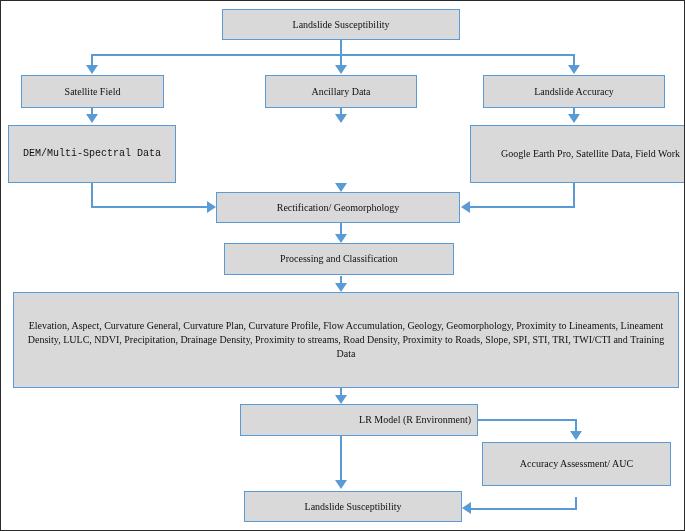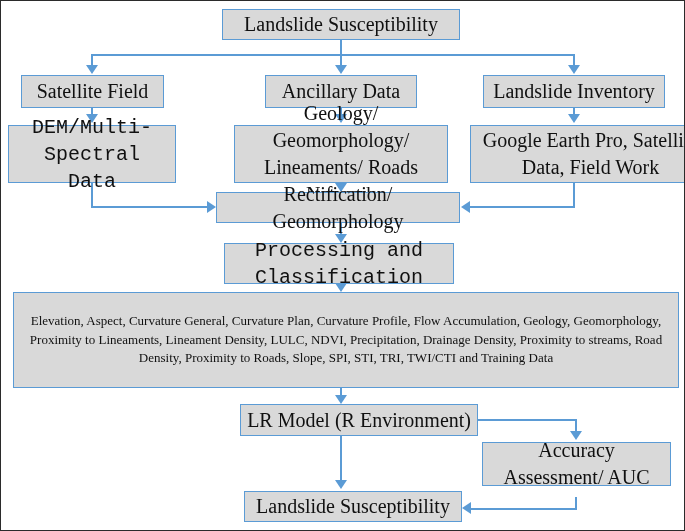--- a/index.html
+++ b/index.html
@@ -20,27 +20,27 @@
   .node {
     position: absolute;
     box-sizing: border-box;
     background: #d9d9d9;
     border: 1.6px solid #5b9bd5;
     display: flex;
     align-items: center;
     justify-content: center;
     text-align: center;
     color: #101010;
-    font-size: 20px;
+    font-size: 10px;
     line-height: 1.35;
     padding: 0 6px;
     z-index: 3;
   }
   .node.factors {
-    font-size: 13px;
+    font-size: 10px;
     line-height: 1.42;
     padding: 6px 10px;
   }
   
   .conn {
     position: absolute;
     background: #5b9bd5;
     z-index: 1;
   }
   .vline { width: 2px; }
@@ -89,37 +89,34 @@
   <div class="conn vline" style="left:572px; top:53px; height:14px;"></div>
   <div class="arrow down" style="left:567px; top:64px;"></div>
 
   <div class="node" style="left:20px; top:74px; width:143px; height:33px;">
     <span>Satellite Field</span>
   </div>
   <div class="node" style="left:264px; top:74px; width:152px; height:33px;">
     <span>Ancillary Data</span>
   </div>
   <div class="node" style="left:482px; top:74px; width:182px; height:33px;">
-    <span>Landslide Inventory</span>
+    <span>Landslide Accuracy</span>
   </div>
 
   <div class="conn vline" style="left:90px; top:107px; height:8px;"></div>
   <div class="arrow down" style="left:85px; top:113px;"></div>
 
   <div class="conn vline" style="left:339px; top:107px; height:8px;"></div>
   <div class="arrow down" style="left:334px; top:113px;"></div>
 
   <div class="conn vline" style="left:572px; top:107px; height:8px;"></div>
   <div class="arrow down" style="left:567px; top:113px;"></div>
 
   <div class="node" style="left:7px; top:124px; width:168px; height:58px;font-family:Liberation Mono, monospace;">
     <span>DEM/Multi-Spectral Data</span>
-  </div>
-  <div class="node" style="left:233px; top:124px; width:214px; height:58px;">
-    <span>Geology/ Geomorphology/ Lineaments/ Roads Network</span>
   </div>
   <div class="node" style="left:469px; top:124px; width:241px; height:58px;">
     <span>Google Earth Pro, Satellite Data, Field Work</span>
   </div>
 
   <div class="conn vline" style="left:90px; top:182px; height:24px;"></div>
   <div class="conn hline" style="left:90px; top:205px; width:117px;"></div>
   <div class="arrow right" style="left:206px; top:200px;"></div>
 
   <div class="conn vline" style="left:339px; top:182px; height:8px;"></div>
@@ -129,21 +126,21 @@
   <div class="conn hline" style="left:469px; top:205px; width:105px;"></div>
   <div class="arrow left" style="left:460px; top:200px;"></div>
 
   <div class="node" style="left:215px; top:191px; width:244px; height:31px;">
     <span>Rectification/ Geomorphology</span>
   </div>
 
   <div class="conn vline" style="left:339px; top:222px; height:14px;"></div>
   <div class="arrow down" style="left:334px; top:233px;"></div>
 
-  <div class="node" style="left:223px; top:242px; width:230px; height:41px;font-family:Liberation Mono, monospace;">
+  <div class="node" style="left:223px; top:242px; width:230px; height:32px;">
     <span>Processing and Classification</span>
   </div>
 
   <div class="conn vline" style="left:339px; top:275px; height:10px;"></div>
   <div class="arrow down" style="left:334px; top:282px;"></div>
 
   <div class="node factors" style="left:12px; top:291px; width:666px; height:96px;">
     <span>Elevation, Aspect, Curvature General, Curvature Plan, Curvature Profile, Flow Accumulation, Geology, Geomorphology, Proximity to Lineaments, Lineament Density, LULC, NDVI, Precipitation, Drainage Density, Proximity to streams, Road Density, Proximity to Roads, Slope, SPI, STI, TRI, TWI/CTI and Training Data</span>
   </div>
 

